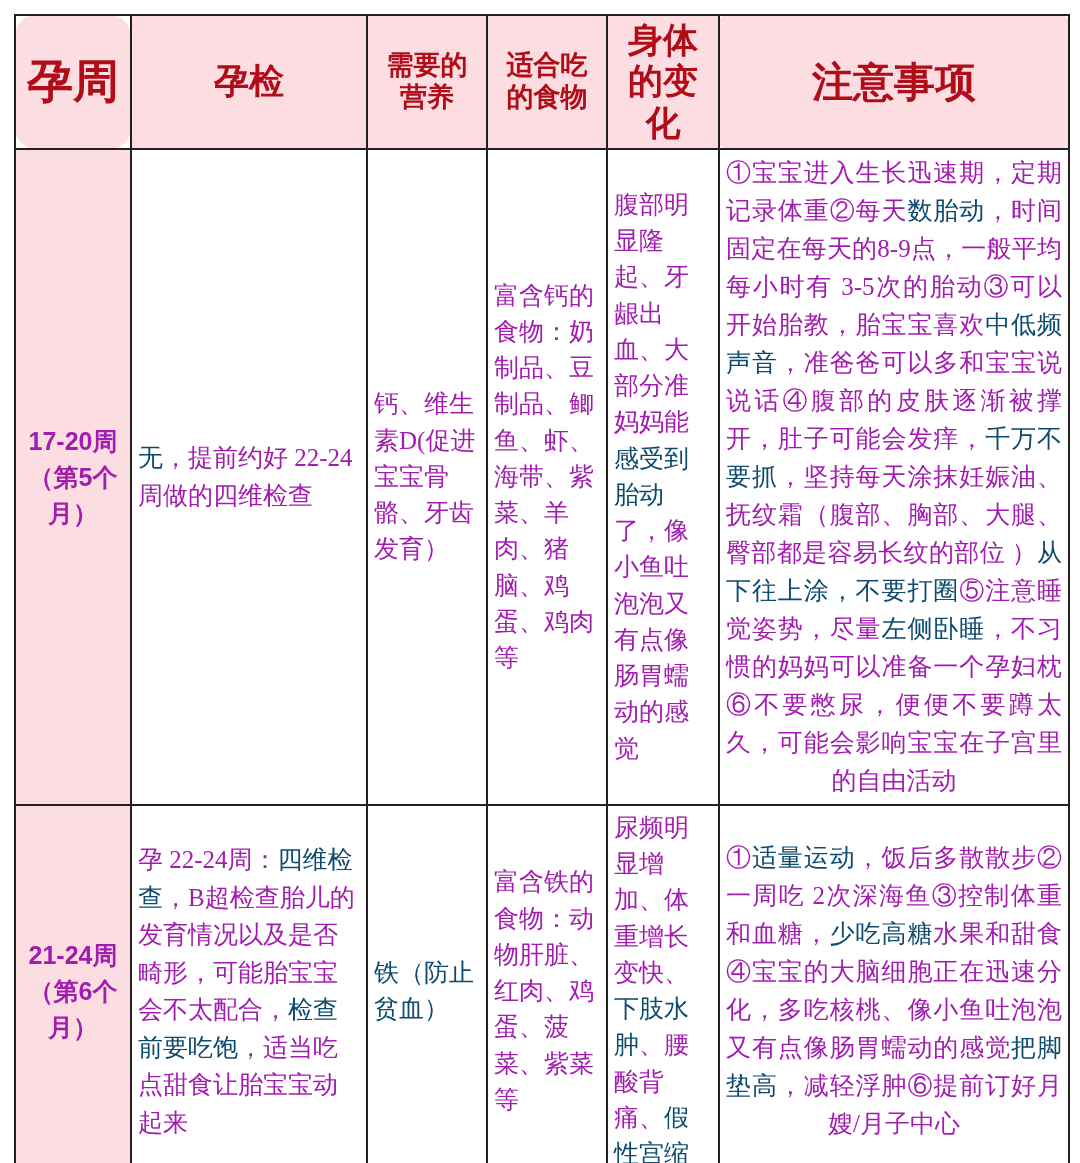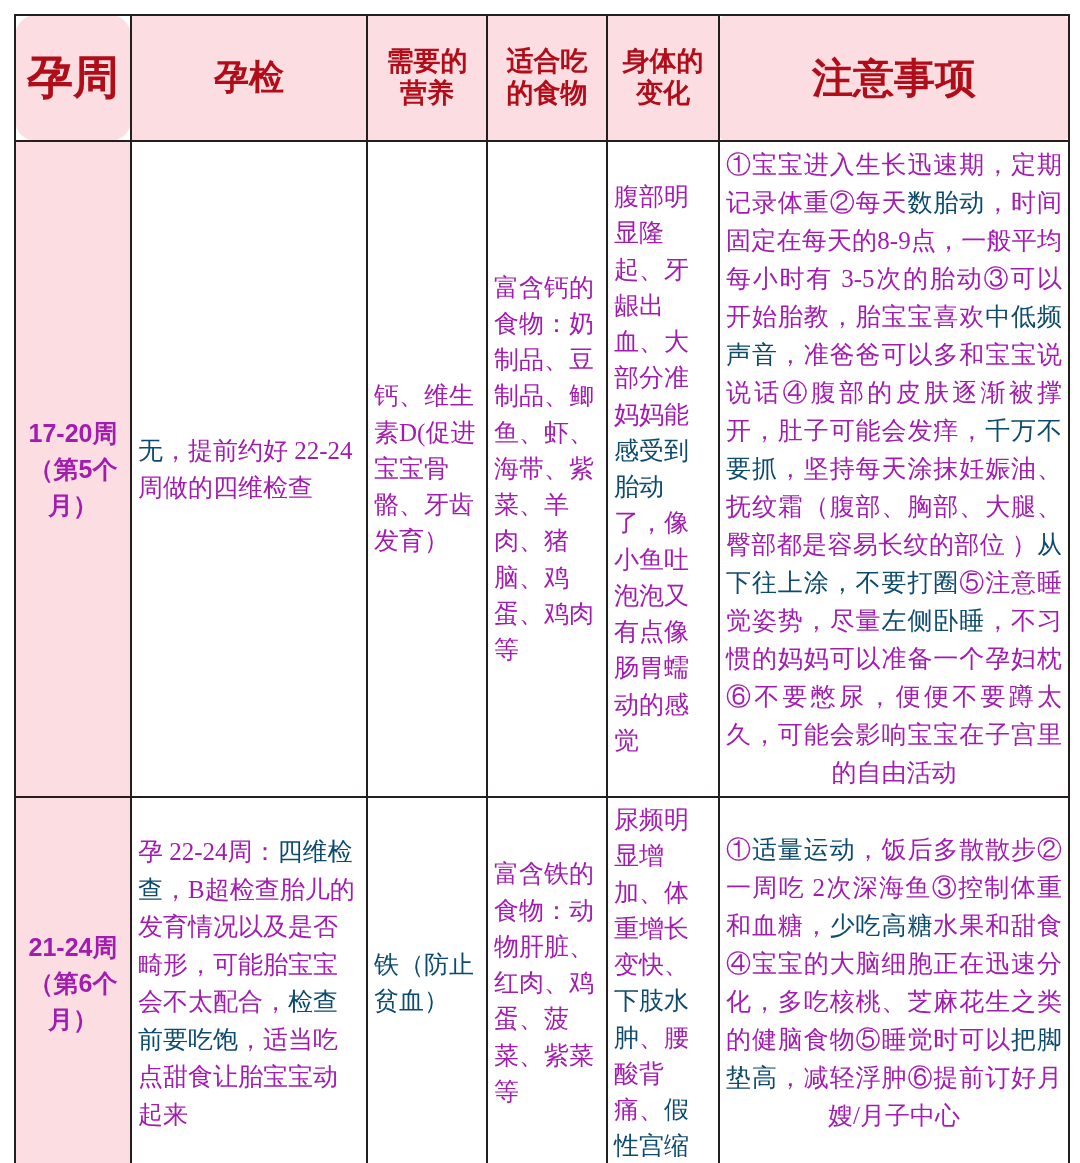--- a/index.html
+++ b/index.html
@@ -49,21 +49,21 @@
     font-weight: bold;
     text-align: center;
     font-family: "Liberation Serif", "DejaVu Serif", serif;
     line-height: 1.18;
     height: 126px;
   }
   th.h-week   { font-size: 46px; border-radius: 21px; }
   th.h-exam   { font-size: 35px; }
   th.h-nutri  { font-size: 27px; }
   th.h-food   { font-size: 27px; }
-  th.h-body   { font-size: 27px; }
+  th.h-body   { font-size: 35px; }
   th.h-notes  { font-size: 41px; border-radius: 8px; }
 
   
   td.week-cell {
     background: #fbdde2;
     color: #a21caf;
     font-family: "Liberation Sans", "DejaVu Sans", sans-serif;
     font-weight: bold;
     font-size: 25px;
     line-height: 1.45;
@@ -138,18 +138,18 @@
         <td class="cell nutrition">
             <span class="rich"><span class="rd">铁（防止贫血）</span></span>
           </td>
         <td class="cell food">
             <span class="rich"><span class="bk">富含铁的食物：动物肝脏、红肉、鸡蛋、菠菜、紫菜等</span></span>
           </td>
         <td class="cell bodychg">
             <span class="rich"><span class="bk">尿频明显增加、体重增长变快、</span><span class="rd">下肢水肿</span><span class="bk">、腰酸背痛、</span><span class="rd">假性宫缩</span></span>
           </td>
         <td class="cell notes">
-            <span class="rich"><span class="bk">①</span><span class="rd">适量运动</span><span class="bk">，饭后多散散步②一周吃 2次深海鱼③控制体重和血糖，</span><span class="rd">少吃高糖</span><span class="bk">水果和甜食④宝宝的大脑细胞正在迅速分化，多吃核桃、芝麻花生之类的健脑食物⑤睡觉时可以</span><span class="rd">把脚垫高</span><span class="bk">，减轻浮肿⑥提前订好月嫂/月子中心</span></span>
+            <span class="rich"><span class="bk">①</span><span class="rd">适量运动</span><span class="bk">，饭后多散散步②一周吃 2次深海鱼③控制体重和血糖，</span><span class="rd">少吃高糖</span><span class="bk">水果和甜食④宝宝的大脑细胞正在迅速分化，多吃核桃、像小鱼吐泡泡又有点像肠胃蠕动的感觉</span><span class="rd">把脚垫高</span><span class="bk">，减轻浮肿⑥提前订好月嫂/月子中心</span></span>
           </td>
       </tr>
     </tbody>
   </table>
 </div>
 
 </body></html>

